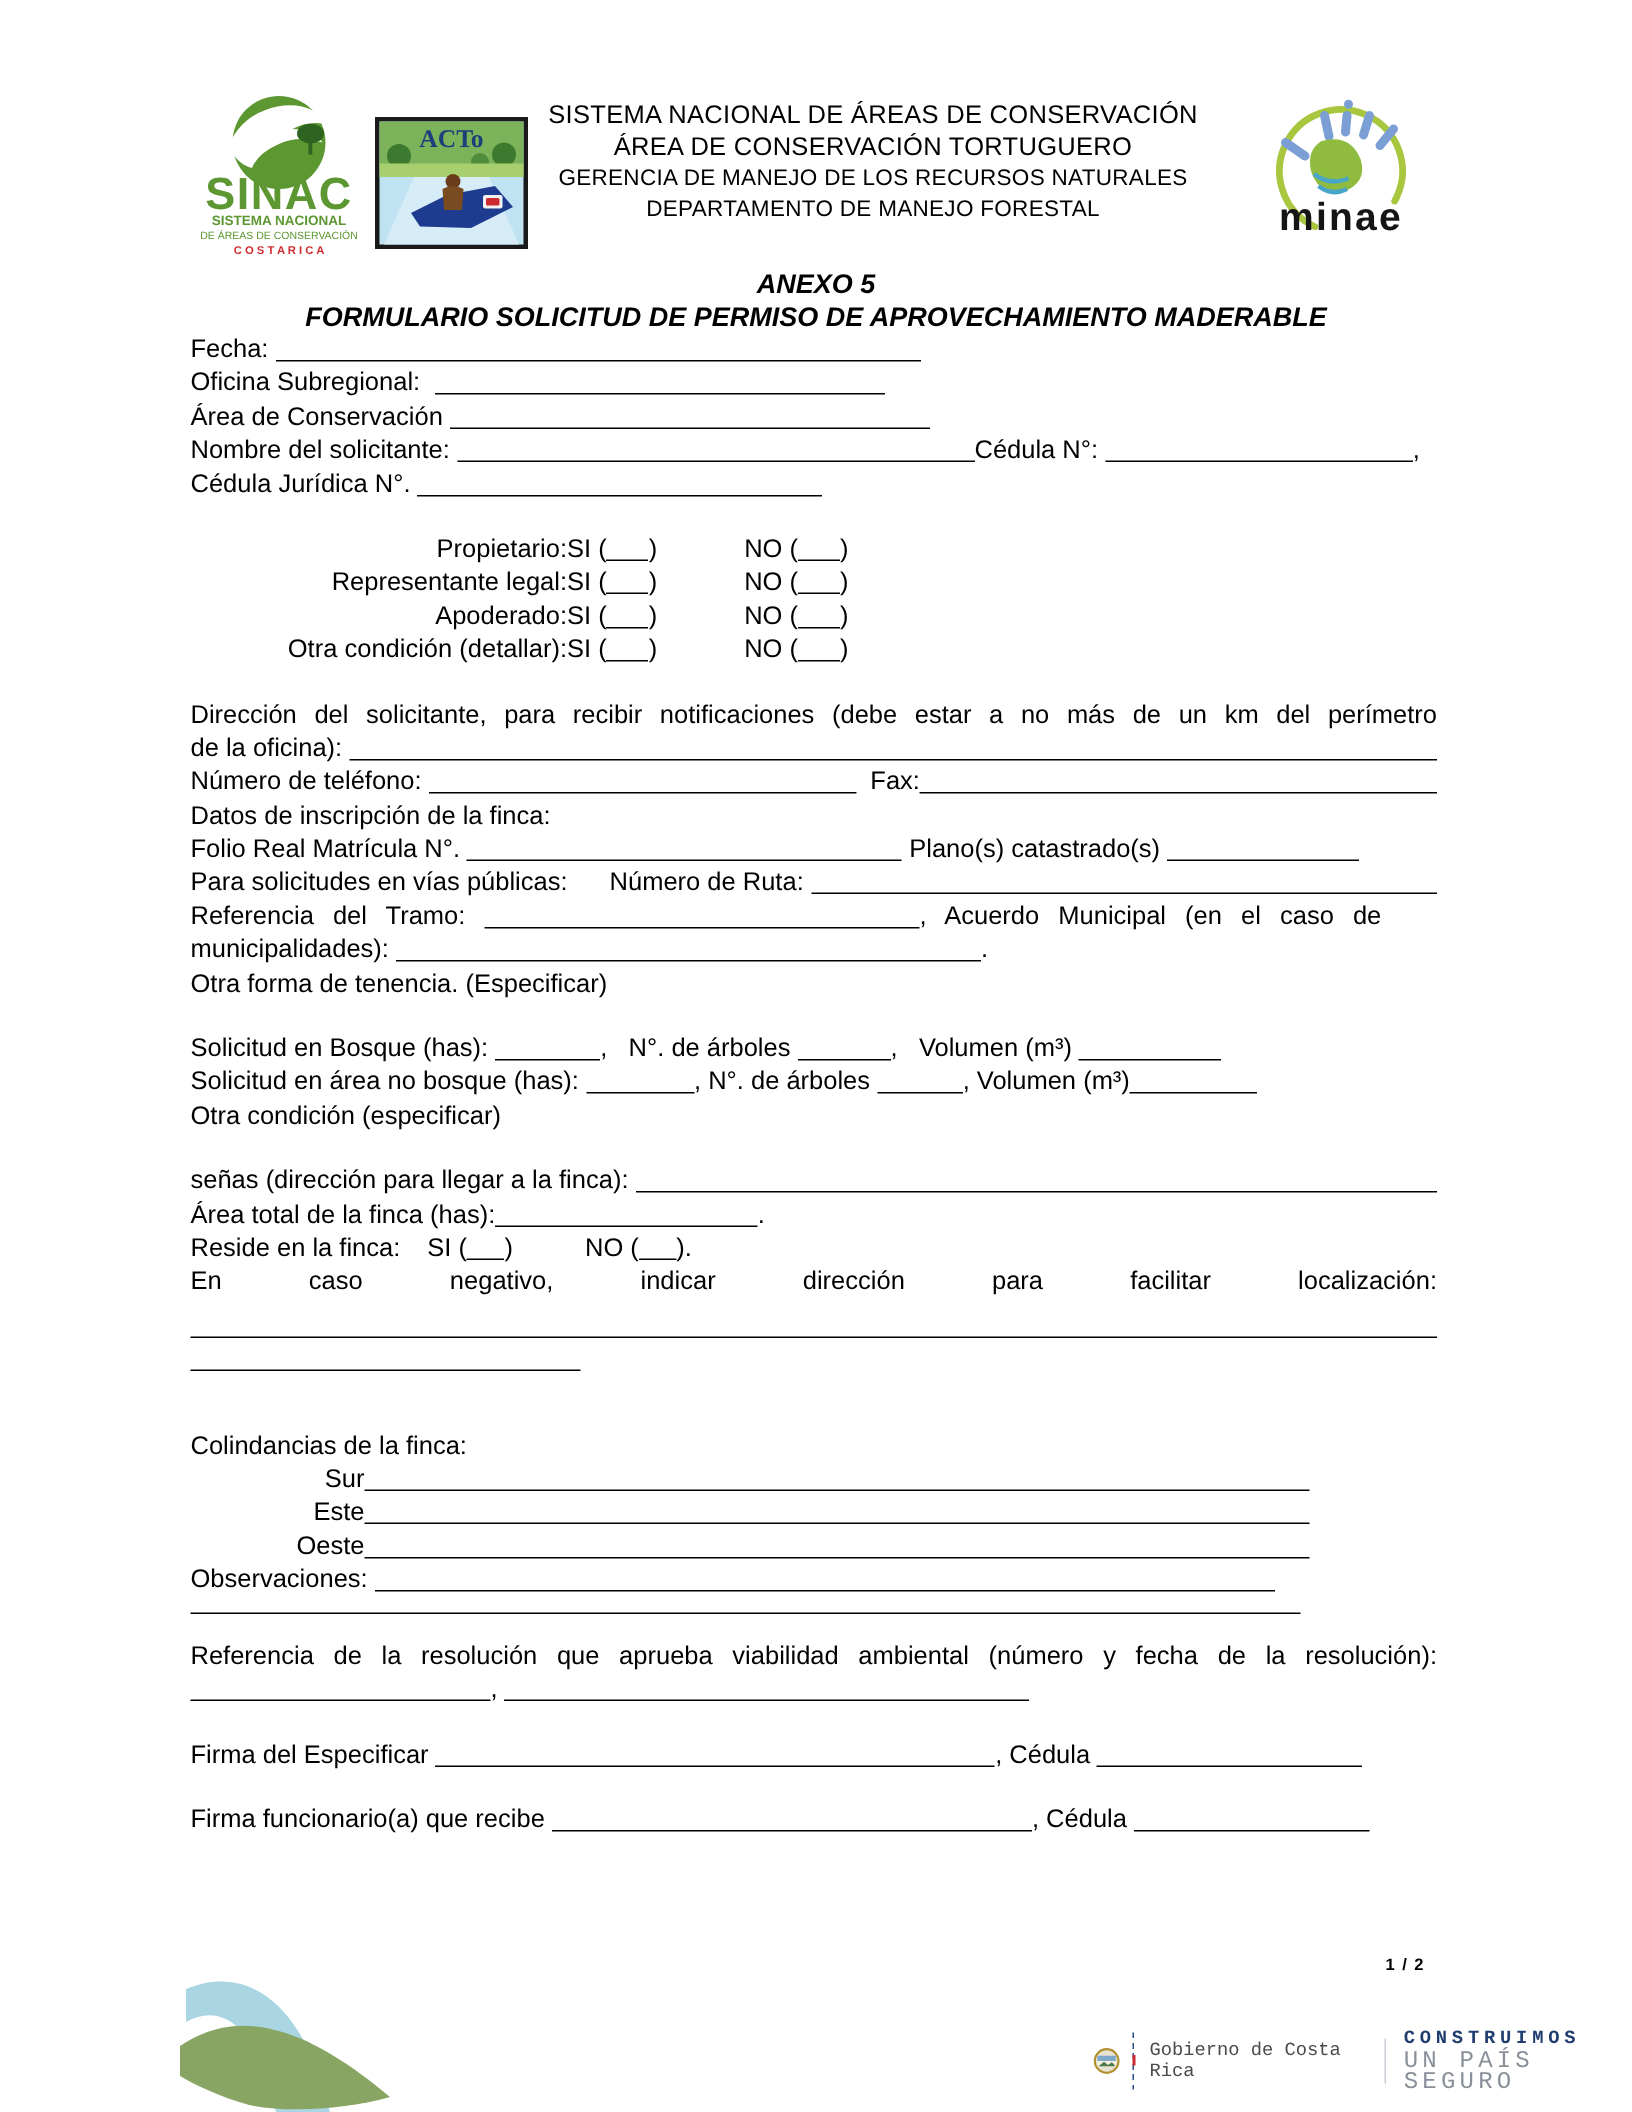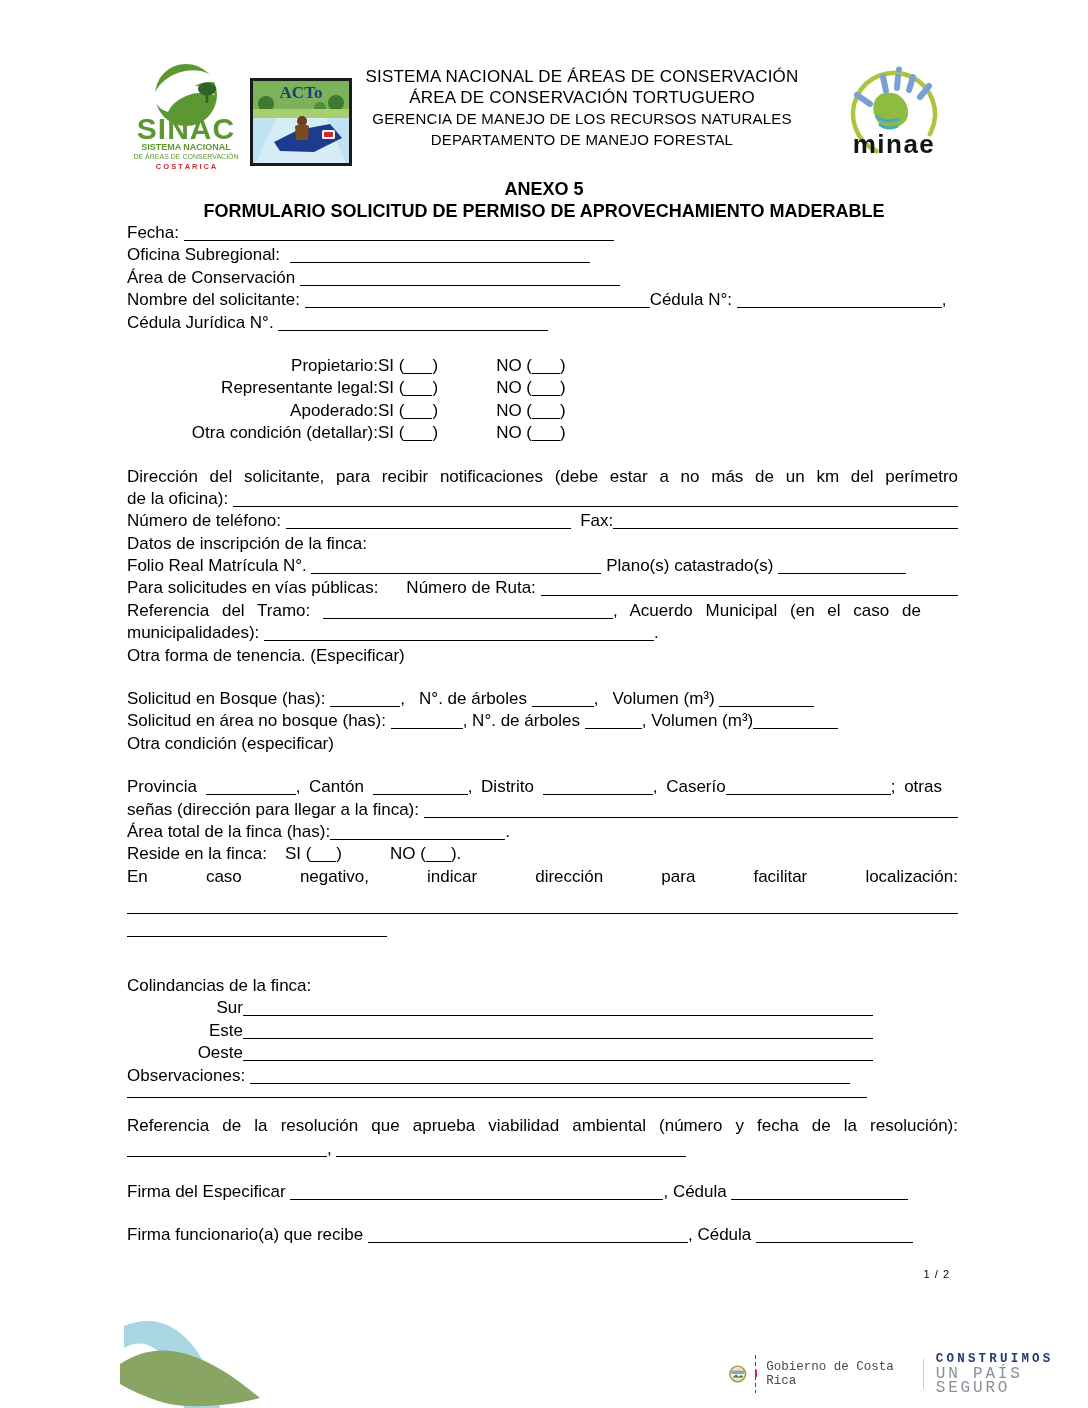--- a/index.html
+++ b/index.html
@@ -11,42 +11,42 @@
   }
   
   .header { position:relative; height:108px; margin:0 110px 0 127px; }
   .sinac-logo { position:absolute; left:0; top:0; }
   .acto-logo  { position:absolute; left:123px; top:16px; }
   .org-block  { position:absolute; left:230px; top:4px; width:450px; text-align:center; }
   .org-line-lg { font-size:17px; line-height:21px; letter-spacing:.2px; }
   .org-line-sm { font-size:15px; line-height:21px; letter-spacing:.2px; }
   .minae-logo { position:absolute; right:22px; top:2px; }
   
-  .title-block { text-align:center; margin-top:8px; height:44px; }
+  .title-block { text-align:center; margin-top:8px; height:44px;font-style:italic; }
   .title-line { font-size:18px; font-weight:bold; line-height:22px; }
   
   .form-body { margin-top:0; padding:0 130px 0 127px; }
   .line {
     display:flex; align-items:baseline;
     height:22.4px; line-height:22.4px;
     font-size:17px; white-space:pre;text-align:right;
   }
   .line .txt { flex:0 0 auto; }
   .line .blank {
     flex:0 0 auto; display:inline-block; height:1px;
     border-bottom:1.6px solid #000; transform:translateY(3px);
   }
   .line .blank.fill { flex:1 1 auto; }
   .line .gapseg { flex:0 0 auto; display:inline-block; }
   .line.spread { display:block; white-space:normal; text-align:justify; text-align-last:justify; }
   .line.wsp  { word-spacing:8px; }
   .line.wsp2 { word-spacing:4px; }
   .gap { width:100%; }
   
-  .page-number { position:absolute; top:1268px; right:138px; font-size:11px; font-weight:normal; letter-spacing:1px; }
+  .page-number { position:absolute; top:1304px; right:138px; font-size:11px; font-weight:bold; letter-spacing:1px; }
   .swoosh { position:absolute; left:120px; top:1312px; }
   .gov-footer { position:absolute; left:729px; top:1352px; display:flex; align-items:center;font-family:Liberation Mono, monospace; }
   .dash-line { width:2px; height:38px; margin:0 10px 0 8px;
     background:repeating-linear-gradient(to bottom,#2b4d8c 0 4px, transparent 4px 7px); position:relative; }
   .dash-line .red { position:absolute; left:0; top:15px; width:2px; height:7px; background:#cc2a30; }
   .gov-text { font-size:12.5px; color:#4a4a4a; }
   .divider { width:1px; height:30px; background:#c9ced6; margin:0 12px; }
   .slogan1 { font-size:12.5px; font-weight:bold; color:#1f3d6e; letter-spacing:3.2px; line-height:15px; }
   .slogan2 { font-size:16px; color:#8a9099; letter-spacing:2.8px; line-height:14px; }
 </style>
@@ -134,21 +134,20 @@
       <div class="line"><span class="txt">Folio Real Matrícula N°. </span><span class="blank" style="width: 290px;"></span><span class="txt"> Plano(s) catastrado(s) </span><span class="blank" style="width: 128px;"></span></div>
       <div class="line"><span class="txt">Para solicitudes en vías públicas:</span><span class="gapseg" style="width: 28px;"></span><span class="txt">Número de Ruta: </span><span class="blank fill"></span></div>
       <div class="line wsp"><span class="txt">Referencia del Tramo: </span><span class="blank" style="width: 290px;"></span><span class="txt">, Acuerdo Municipal (en el caso de</span></div>
       <div class="line"><span class="txt">municipalidades): </span><span class="blank" style="width: 390px;"></span><span class="txt">.</span></div>
       <div class="line"><span class="txt">Otra forma de tenencia. (Especificar)</span></div>
       <div class="gap" style="height: 21px;"></div>
       <div class="line"><span class="txt">Solicitud en Bosque (has): </span><span class="blank" style="width: 70px;"></span><span class="txt">,   N°. de árboles </span><span class="blank" style="width: 62px;"></span><span class="txt">,   Volumen (m³) </span><span class="blank" style="width: 95px;"></span></div>
       <div class="line"><span class="txt">Solicitud en área no bosque (has): </span><span class="blank" style="width: 72px;"></span><span class="txt">, N°. de árboles </span><span class="blank" style="width: 57px;"></span><span class="txt">, Volumen (m³)</span><span class="blank" style="width: 85px;"></span></div>
       <div class="line"><span class="txt">Otra condición (especificar)</span></div>
       <div class="gap" style="height: 21px;"></div>
-      <div class="line wsp2"><span class="txt">Provincia </span><span class="blank" style="width: 90px;"></span><span class="txt">, Cantón </span><span class="blank" style="width: 95px;"></span><span class="txt">, Distrito </span><span class="blank" style="width: 110px;"></span><span class="txt">, Caserío</span><span class="blank" style="width: 165px;"></span><span class="txt">; otras</span></div>
       <div class="line"><span class="txt">señas (dirección para llegar a la finca): </span><span class="blank fill"></span></div>
       <div class="line"><span class="txt">Área total de la finca (has):</span><span class="blank" style="width: 175px;"></span><span class="txt">.</span></div>
       <div class="line"><span class="txt">Reside en la finca:</span><span class="gapseg" style="width: 18px;"></span><span class="txt">SI (</span><span class="blank" style="width: 25px;"></span><span class="txt">)</span><span class="gapseg" style="width: 48px;"></span><span class="txt">NO (</span><span class="blank" style="width: 25px;"></span><span class="txt">).</span></div>
       <div class="line spread"><span class="txt">En caso negativo, indicar dirección para facilitar localización:</span></div>
       <div class="gap" style="height: 21px;"></div>
       <div class="line"><span class="blank fill"></span></div>
       <div class="line"><span class="blank" style="width: 260px;"></span></div>
       <div class="gap" style="height: 21px;"></div>
       <div class="line"><span class="txt">Colindancias de la finca:</span></div>
       <div class="line"><span class="txt" style="width: 116px; display: inline-block;">Sur</span><span class="blank" style="width: 630px;"></span></div>

